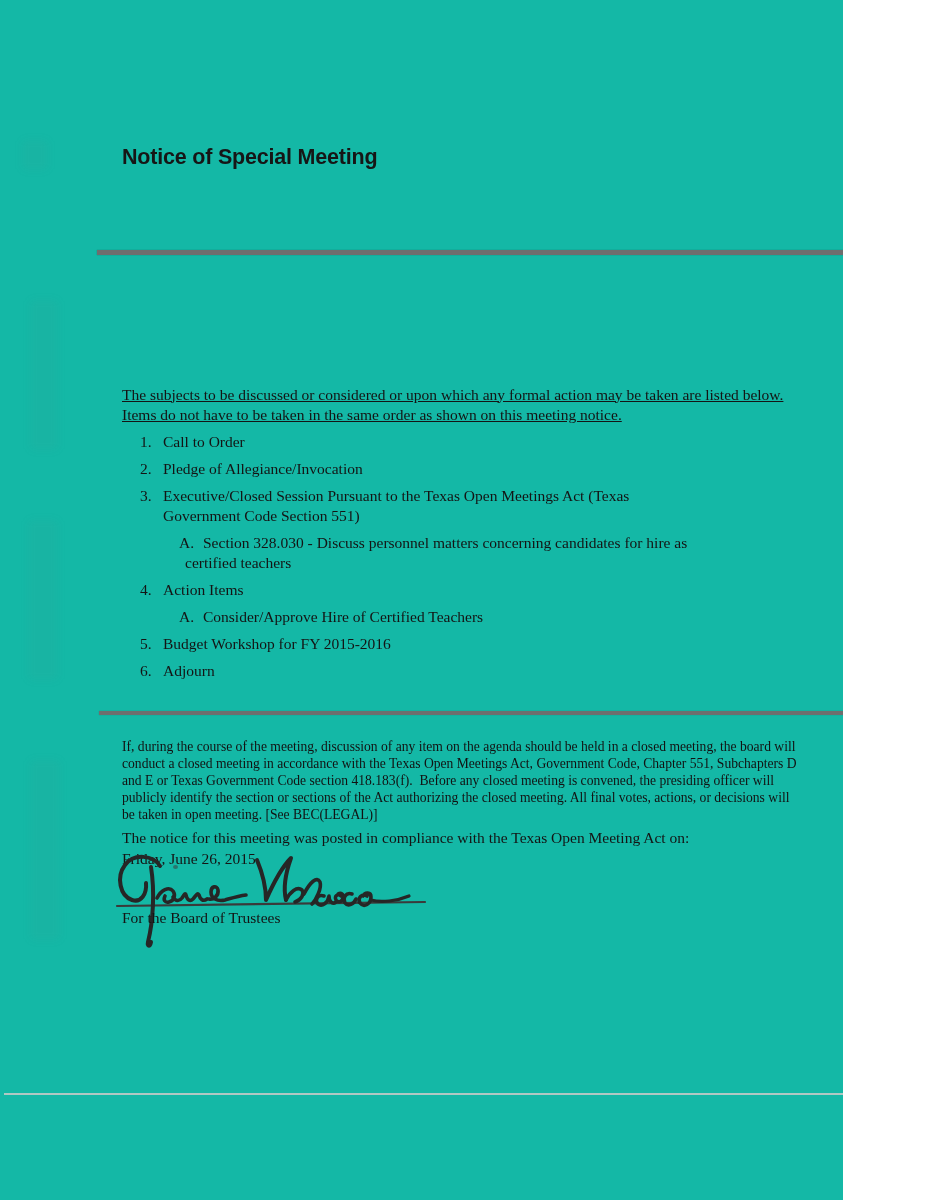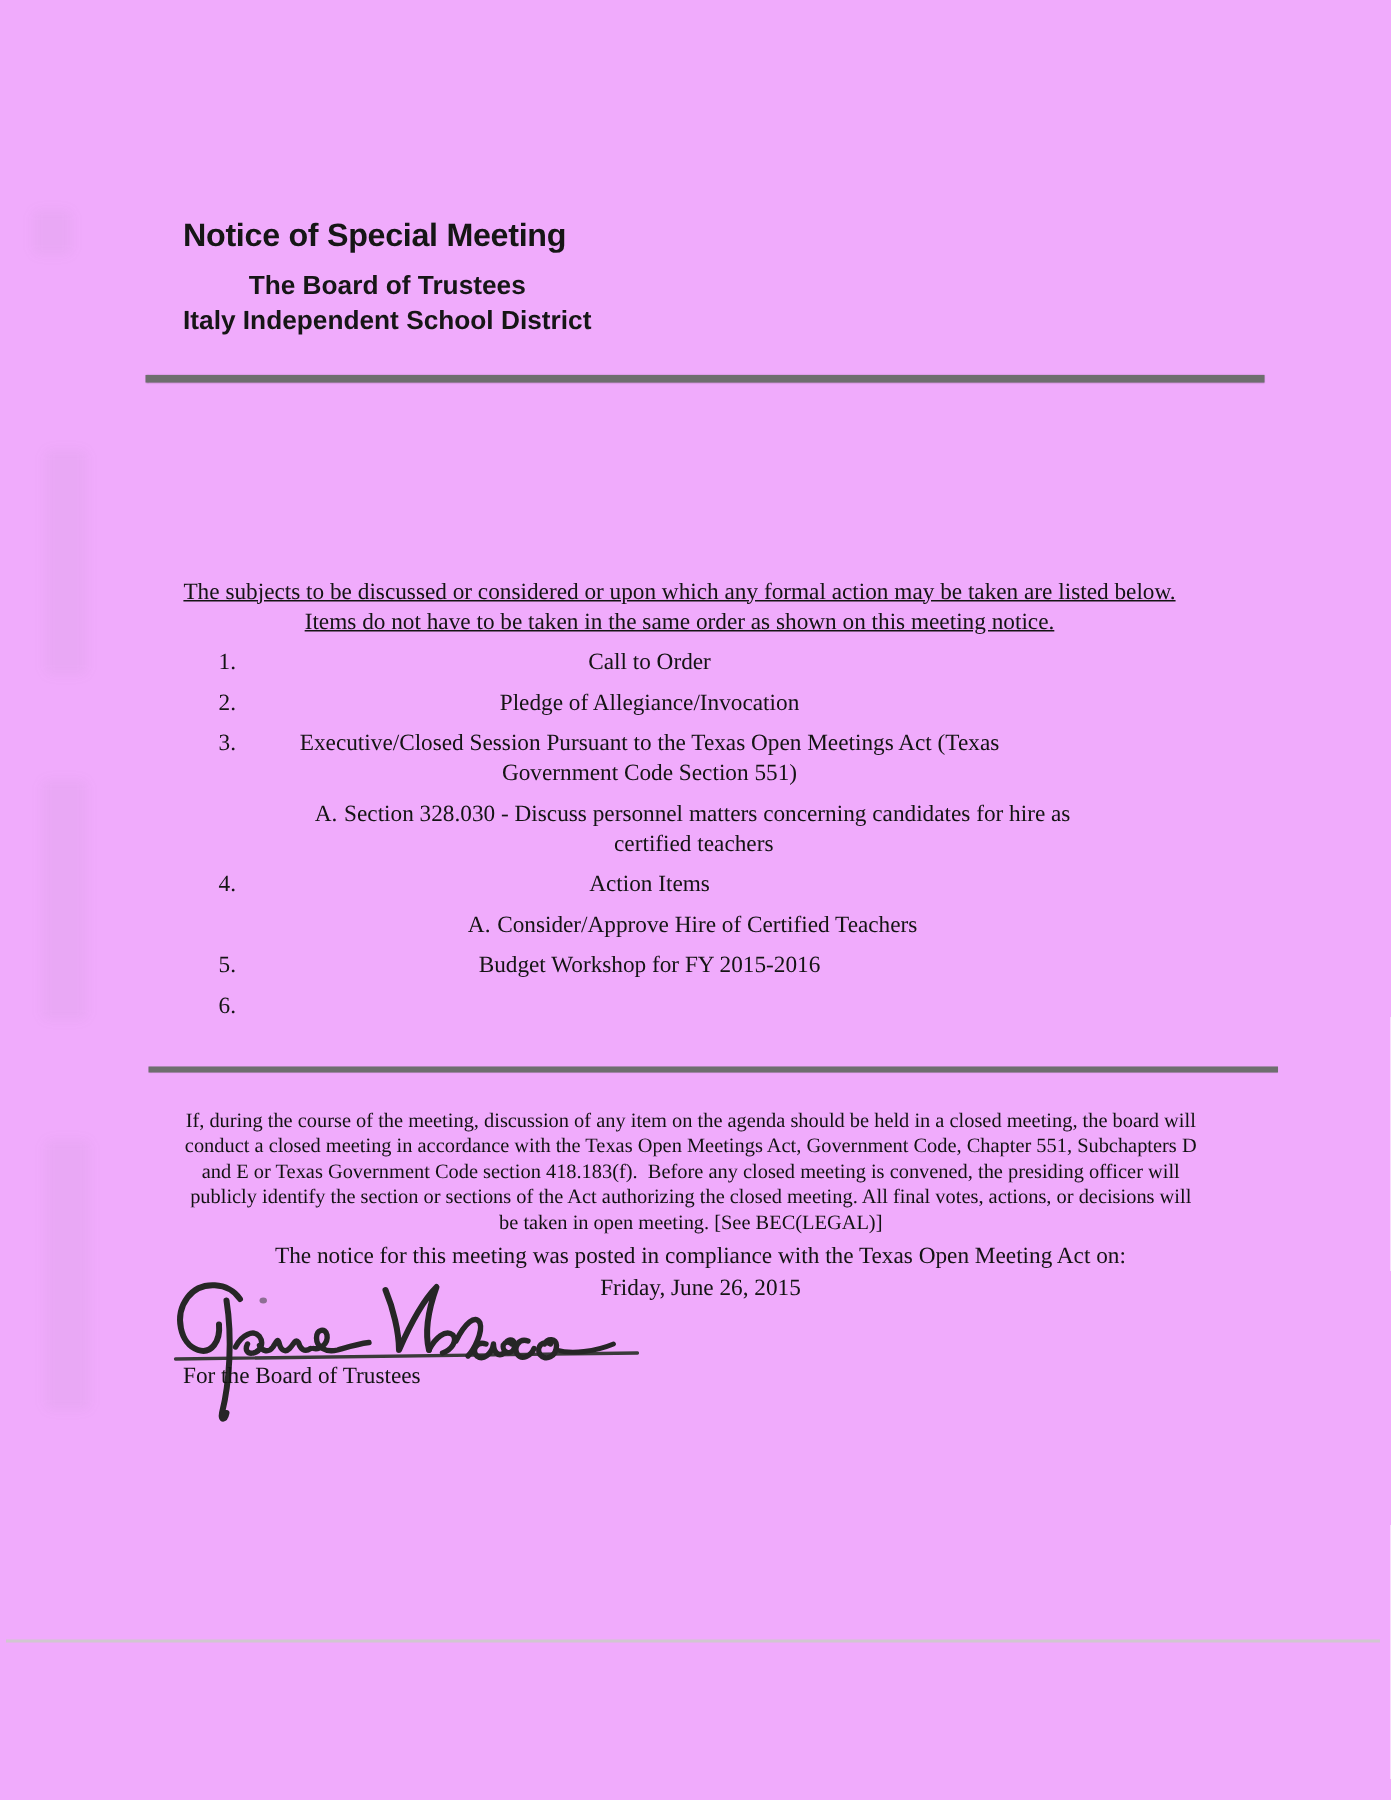--- a/index.html
+++ b/index.html
@@ -1,23 +1,22 @@
 <!DOCTYPE html>
 <html><head>
 <meta charset="utf-8">
 <style>
   html,body{margin:0;padding:0;background:#ffffff;}
   .page{
     position:relative;
-    width:927px;height:1200px;
-    background:#f0abfc;
+    width:843px;height:1200px;
+    background:#14b8a6;
     overflow:hidden;
     font-family:"Liberation Serif", serif;
     color:#1e1e1e;
-    text-align:center;
   }
   
   .smudge{position:absolute;background:rgba(110,110,110,0.05);filter:blur(4px);border-radius:4px;}
   .ink-dot{position:absolute;width:5px;height:4px;background:rgba(60,60,60,0.55);border-radius:50%;filter:blur(0.4px);}
   .faint-scan-line{position:absolute;left:4px;top:1093px;width:916px;height:2px;background:#cbcac8;opacity:.85;}
 
   .doc-title{
     position:absolute;left:122px;top:131px;
     font-family:"Liberation Sans", sans-serif;
     font-weight:bold;font-size:21.5px;letter-spacing:-.2px;color:#161616;
@@ -61,24 +60,20 @@
 <div class="page">
 
   <div class="smudge" style="left:22px;top:140px;width:26px;height:30px;"></div>
   <div class="smudge" style="left:30px;top:300px;width:28px;height:150px;"></div>
   <div class="smudge" style="left:28px;top:520px;width:30px;height:160px;"></div>
   <div class="smudge" style="left:30px;top:760px;width:30px;height:180px;"></div>
   <div class="faint-scan-line"></div>
   <div class="ink-dot" style="left:173px;top:865px;"></div>
 
   <h1 class="doc-title">Notice of Special Meeting</h1>
-  <div class="doc-org">
-    <div>The Board of Trustees</div>
-    <div>Italy Independent School District</div>
-  </div>
 
   <div class="rule rule-1"></div>
 
   <p class="body-par par-subjects">The subjects to be discussed or considered or upon which any formal action may be taken are listed below. Items do not have to be taken in the same order as shown on this meeting notice.</p>
 
   <div class="agenda">
     <div class="ag-item l1">
       <span class="marker">1.</span>
       <span class="txt">Call to Order</span>
     </div>
@@ -99,20 +94,21 @@
     </div>
     <div class="ag-item l2">
       <span class="marker">A.</span><span class="txt">Consider/Approve Hire of Certified Teachers</span>
     </div>
     <div class="ag-item l1">
       <span class="marker">5.</span>
       <span class="txt">Budget Workshop for FY 2015-2016</span>
     </div>
     <div class="ag-item l1">
       <span class="marker">6.</span>
+      <span class="txt">Adjourn</span>
     </div>
   </div>
 
   <div class="rule rule-2"></div>
 
   <p class="fineprint"><span>If, during the course of the meeting, discussion of any item on the agenda should be held in a closed meeting, the board will conduct a closed meeting in accordance with the Texas Open Meetings Act, Government Code, Chapter 551, Subchapters D and E or Texas Government Code section 418.183(f).  Before any closed meeting is convened, the presiding officer will publicly identify the section or sections of the Act authorizing the closed meeting. All final votes, actions, or decisions will be taken in open meeting. [</span><span class="it">See</span><span> BEC(LEGAL)]</span></p>
 
   <div class="posting">
     <div>The notice for this meeting was posted in compliance with the Texas Open Meeting Act on:</div>
     <div>Friday, June 26, 2015</div>

